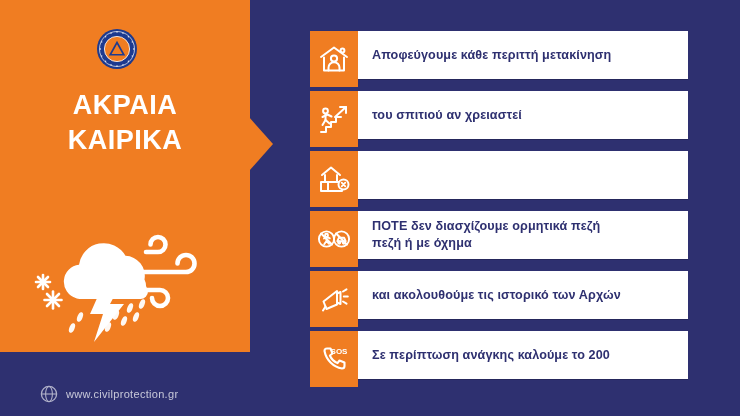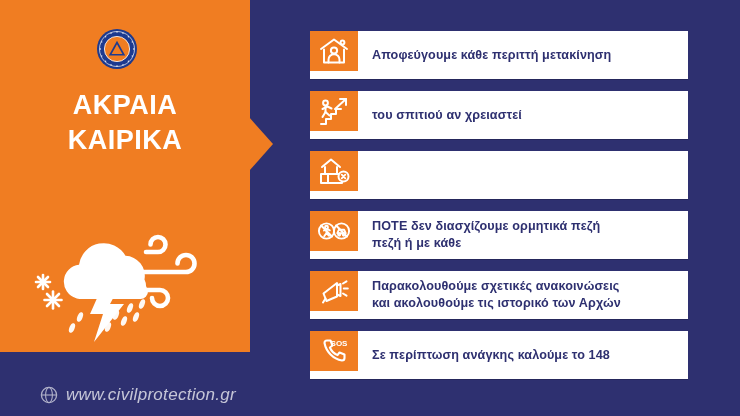--- a/index.html
+++ b/index.html
@@ -43,36 +43,36 @@
   }
   .weather svg{display:block;width:200px;height:125px;}
 
   
   .footer{
     position:absolute;left:40px;top:385px;
     display:flex;align-items:center;gap:8px;
   }
   .footer .f-icon{width:18px;height:18px;display:block;opacity:.62;}
   .footer .f-url{
-    color:#ffffff;opacity:.72;font-size:17px;letter-spacing:.3px;font-style:italic;
+    color:#ffffff;opacity:.72;font-size:11px;letter-spacing:.3px;
   }
 
   
   .list{
     position:absolute;left:310px;top:31px;width:378px;
   }
   .row{
     display:flex;align-items:stretch;
     height:48px;margin-bottom:12px;
     background:#ffffff;
     box-shadow:0 1px 0 rgba(0,0,0,.18);
   }
   .row:last-child{margin-bottom:0;}
   .row .tile{
-    flex:0 0 48px;width:48px;height:40px;
+    flex:0 0 48px;width:48px;height:56px;
     background:#f07d22;
     display:flex;align-items:center;justify-content:center;
   }
   .row .tile svg{display:block;width:34px;height:34px;}
   .row .txt{
     flex:1 1 auto;
     display:flex;align-items:center;
     padding:0 10px 0 14px;
     color:#2e3070;
     font-size:12.6px;font-weight:bold;line-height:1.34;
@@ -249,56 +249,55 @@
             <circle cx="22.2" cy="20.6" r="1.1"></circle>
             <circle cx="26.8" cy="20.6" r="1.1"></circle>
             <path d="M4.1 11.6 L14.9 22.4" stroke-width="2.1"></path>
             <path d="M19.1 11.6 L29.9 22.4" stroke-width="2.1"></path>
           </g>
         </svg>
       </div>
       <div class="txt">
         <div>
           <span>ΠΟΤΕ δεν διασχίζουμε ορμητικά πεζή</span>
-          <span class="l2">πεζή ή με κάθε</span>
+          <span class="l2">πεζή ή με όχημα</span>
         </div>
       </div>
     </div>
 
     <div class="row">
       <div class="tile">
         <svg viewBox="0 0 34 34" xmlns="http://www.w3.org/2000/svg">
           <g fill="none" stroke="#ffffff" stroke-width="2" stroke-linecap="round" stroke-linejoin="round">
             <path d="M6.5 19.5 L20 9 v13.5 L9.5 27 z"></path>
             <path d="M8.5 24.5 l-2.5 4"></path>
             <path d="M20 11.5 l3.5 -1.5 v12 L20 20.5"></path>
             <path d="M26 9.5 l3.5 -2.2 M26.8 14.5 h4 M26 19.5 l3.5 2.2"></path>
           </g>
         </svg>
       </div>
       <div class="txt">
         <div>
-          <span>Παρακολουθούμε σχετικές ανακοινώσεις</span>
           <span class="l2">και ακολουθούμε τις ιστορικό των Αρχών</span>
         </div>
       </div>
     </div>
 
     <div class="row">
       <div class="tile">
         <svg viewBox="0 0 34 34" xmlns="http://www.w3.org/2000/svg">
           <g fill="none" stroke="#ffffff" stroke-width="2.1" stroke-linecap="round" stroke-linejoin="round">
             <path d="M10 6.5 h3.5 l2 5 l-2.6 2 a14 14 0 0 0 7.6 7.6 l2 -2.6 l5 2 v3.5
                      a2.5 2.5 0 0 1 -2.5 2.5 A22 22 0 0 1 7.5 9 A2.5 2.5 0 0 1 10 6.5 z"></path>
           </g>
           <text x="22" y="12" fill="#ffffff" font-size="8" font-weight="bold" font-family="Liberation Sans, sans-serif" text-anchor="middle">SOS</text>
         </svg>
       </div>
       <div class="txt">
         <div>
-          <span>Σε περίπτωση ανάγκης καλούμε το 148</span>
+          <span>Σε περίπτωση ανάγκης καλούμε το 200</span>
 
         </div>
       </div>
     </div>
 
   </div>
 </div>
 
 </body></html>

